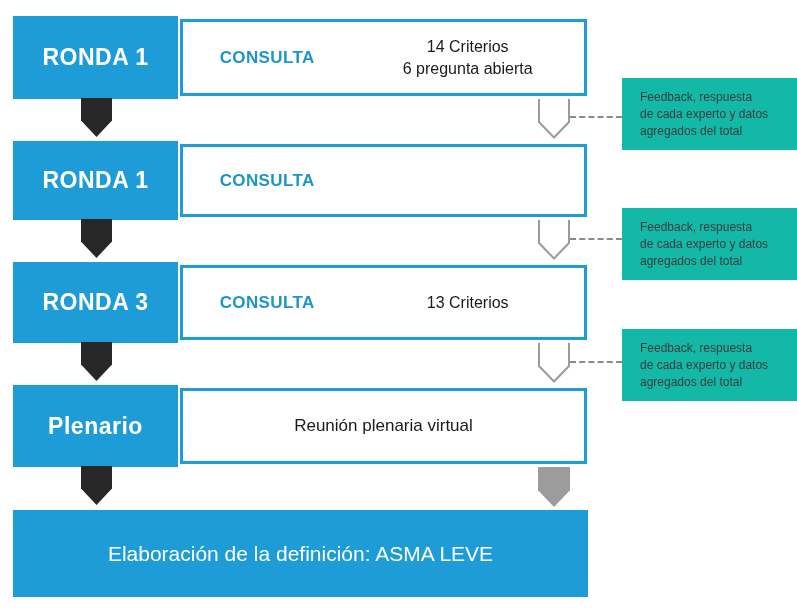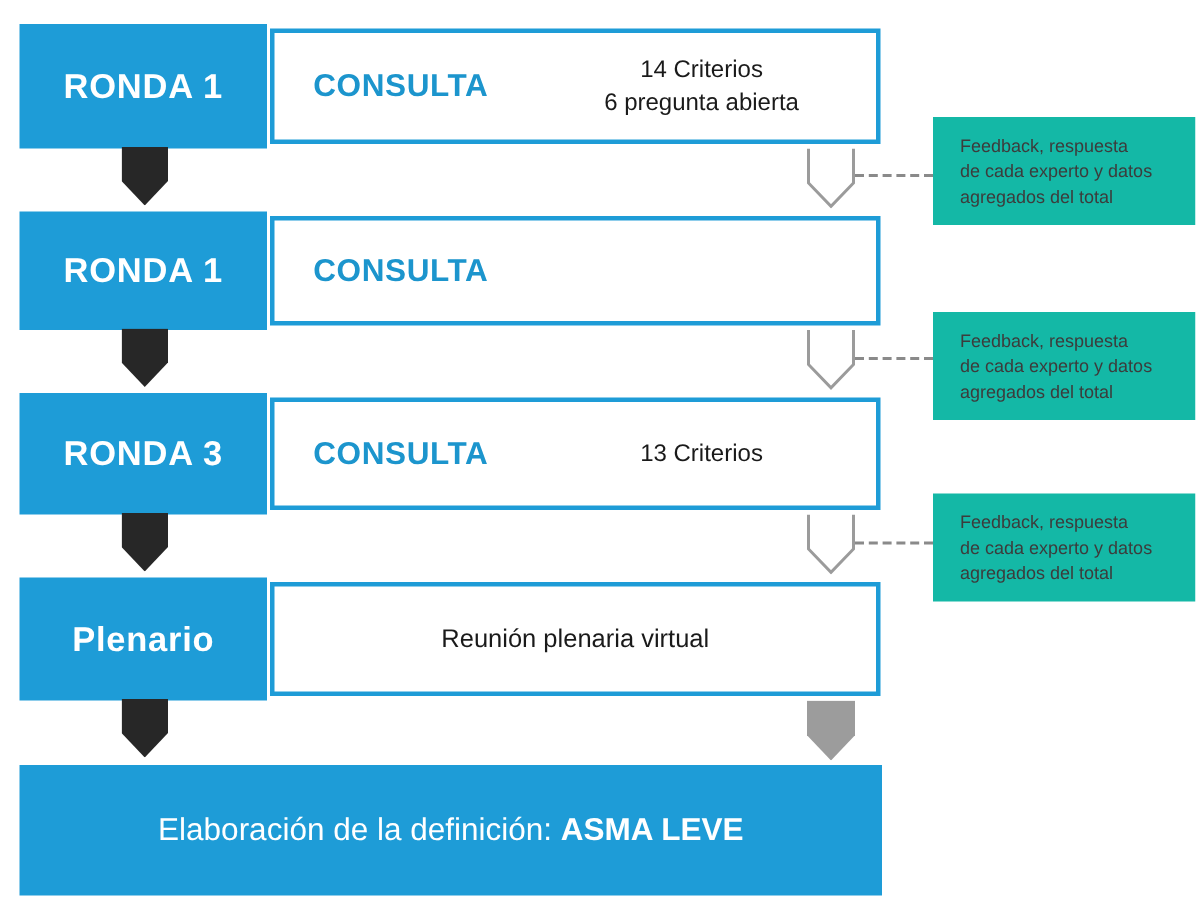--- a/index.html
+++ b/index.html
@@ -37,21 +37,21 @@
     border: 3px solid #1e9cd7;
     box-sizing: border-box;
     display: flex;
     align-items: center;
   }
   .consulta-cell {
     width: 42%;
     text-align: center;
     color: #1c95cd;
     font-weight: bold;
-    font-size: 21px;
+    font-size: 17px;
     letter-spacing: 0.4px;
   }
   .criteria-cell {
     width: 58%;
     text-align: center;
     color: #1a1a1a;
     font-size: 16px;
     line-height: 22px;
   }
   .full-detail {
@@ -112,21 +112,21 @@
     top: 510px;
     width: 575px;
     height: 87px;
     background: #1e9cd7;
     color: #ffffff;
     display: flex;
     align-items: center;
     justify-content: center;
     font-size: 21px;
   }
-  .final-box .emph { font-weight: bold; }
+  .final-box .emph { font-weight: normal; }
 </style>
 </head>
 <body>
 
 <div class="canvas">
 
   <div class="stage-box" style="top:16px;height:83px">
     <span>RONDA 1</span>
   </div>
   <div class="detail-box" style="top:19px;height:77px">

